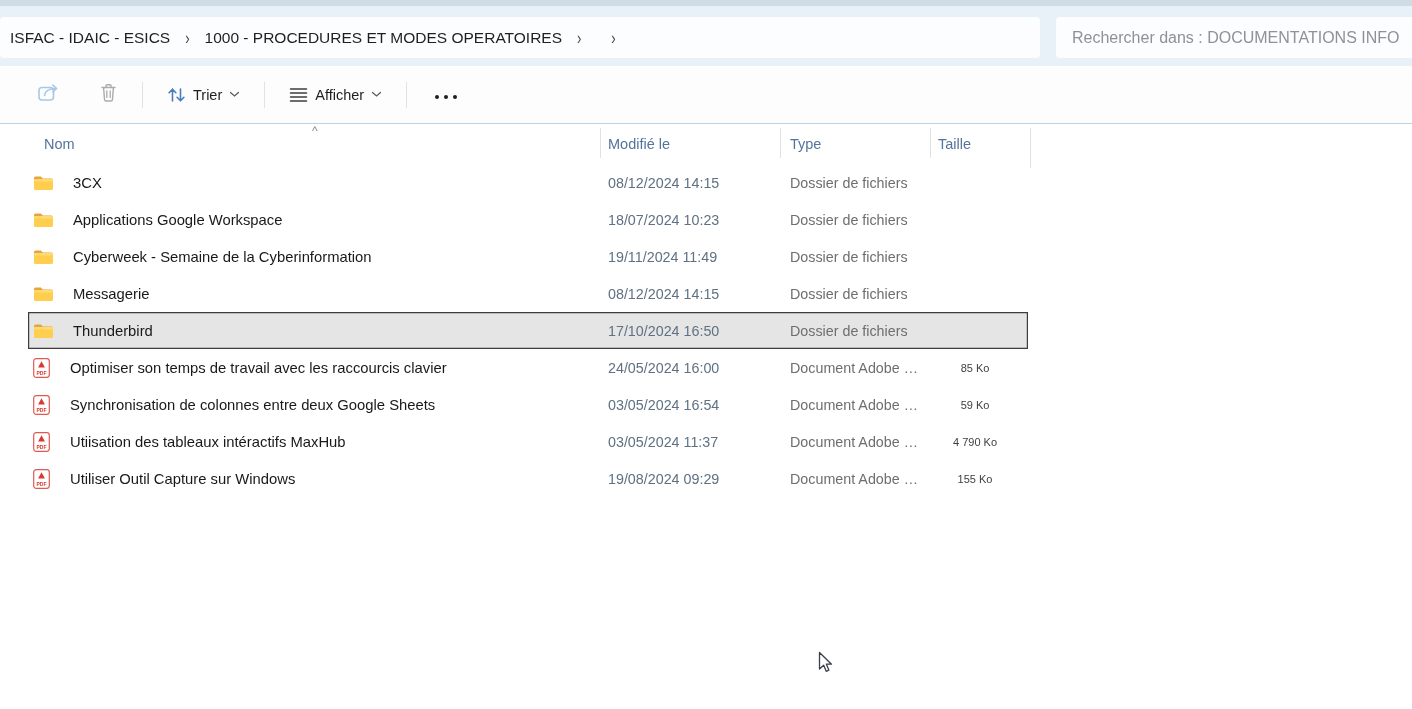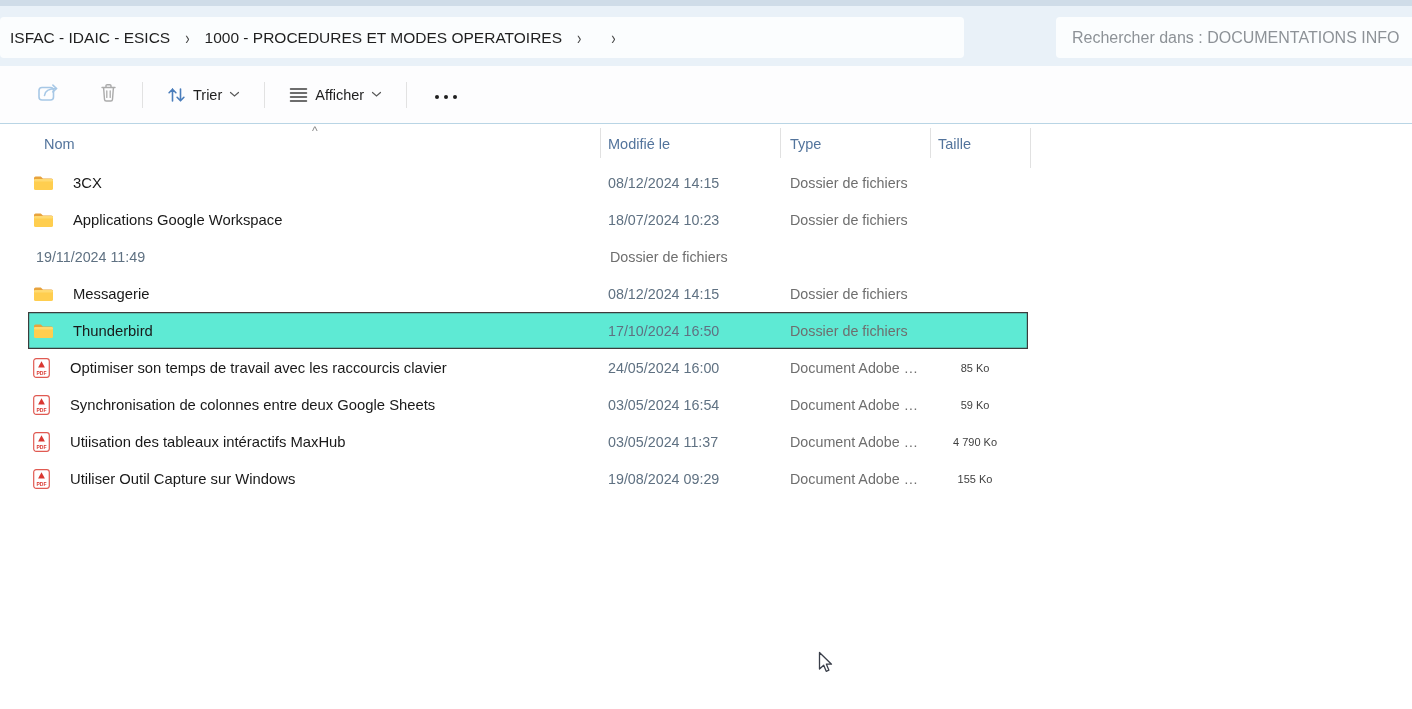--- a/index.html
+++ b/index.html
@@ -2,21 +2,21 @@
 <html><head>
 <meta charset="utf-8">
 <style>
   * { margin:0; padding:0; box-sizing:border-box; }
   html,body { width:1412px; height:709px; overflow:hidden; }
   body { font-family:"Liberation Sans", sans-serif; background:#ffffff; position:relative; }
 
   
   .top-strip { height:6px; background:#cfdce8; }
   .address-bar { height:60px; background:#e9f1f8; position:relative; }
-  .breadcrumb-box { position:absolute; left:0; top:11; top:11px; width:964px; height:41px;
+  .breadcrumb-box { position:absolute; left:0; top:11; top:11px; width:1040px; height:41px;
     background:#fbfdfe; border-radius:4px; display:flex; align-items:center; padding-left:10px; }
   .crumb { font-size:15.5px; color:#1f1f1f; white-space:nowrap; cursor:default; }
   .crumb-sep { font-size:13px; color:#4a4a4a; margin:0 15px; transform:scaleY(1.4); display:inline-block; }
   .search-box { position:absolute; left:1056px; top:11px; right:-24px; height:41px;
     background:#fbfdfe; border-radius:4px; display:flex; align-items:center; padding-left:16px; overflow:hidden; }
   .search-placeholder { font-size:16px; color:#8d9297; white-space:nowrap; }
 
   
   .toolbar { height:58px; background:#fdfdfe; border-bottom:1px solid #b9d5e5;
     display:flex; align-items:center; padding-left:38px; }
@@ -36,21 +36,21 @@
   .header-row { margin-left:28px; width:1000px; height:40px;
     display:grid; grid-template-columns:572px 180px 150px 98px; align-items:center; }
   .header-cell { font-size:14.5px; color:#53749c; cursor:default; }
   .hc-name { padding-left:16px; }
   .hc-mod  { padding-left:8px; }
   .hc-type { padding-left:10px; }
   .hc-size { padding-left:8px; }
 
   .rows { margin-left:28px; width:1000px; }
   .row { height:37px; display:grid; grid-template-columns:572px 180px 150px 98px; align-items:center; }
-  .row.selected { box-shadow:inset 0 0 0 1.2px #3c3c3c; background:#5eead4; }
+  .row.selected { box-shadow:inset 0 0 0 1.2px #3c3c3c; background:#e5e5e5; }
   .c-namewrap { display:flex; align-items:center; gap:20px; padding-left:5px; overflow:hidden; }
   .c-name { font-size:14.8px; color:#191919; white-space:nowrap; }
   .c-mod  { font-size:14.3px; color:#5f7182; padding-left:8px; white-space:nowrap; }
   .c-type { font-size:14.3px; color:#6e6e6e; padding-left:10px; white-space:nowrap; }
   .c-size { font-size:11px; color:#404040; text-align:center; padding-right:8px; white-space:nowrap; }
   .file-icon { flex:0 0 auto; display:flex; }
 
   .cursor { position:absolute; left:818px; top:651px; }
 </style>
 </head>
@@ -159,20 +159,31 @@
         </svg>
       </span>
 
       <span class="c-name">Applications Google Workspace</span>
     </div>
     <div class="c-mod">18/07/2024 10:23</div>
     <div class="c-type">Dossier de fichiers</div>
     <div class="c-size"></div>
   </div>
       <div class="row">
+    <div class="c-namewrap">
+      <span class="file-icon">
+        <svg width="20" height="16" viewBox="0 0 20 16">
+          <path d="M1 3 q0-1.6 1.6-1.6 h5.2 l2.1 2.1 h8.5 q1.6 0 1.6 1.6 v1 H1 Z" fill="#e8a33d"></path>
+          <rect x="1" y="4.1" width="19" height="11" rx="1.6" fill="#ffce4f"></rect>
+          <rect x="1" y="4.1" width="19" height="2.4" rx="1.2" fill="#ffda71"></rect>
+        </svg>
+      </span>
+
+      <span class="c-name">Cyberweek - Semaine de la Cyberinformation</span>
+    </div>
     <div class="c-mod">19/11/2024 11:49</div>
     <div class="c-type">Dossier de fichiers</div>
     <div class="c-size"></div>
   </div>
       <div class="row">
     <div class="c-namewrap">
       <span class="file-icon">
         <svg width="20" height="16" viewBox="0 0 20 16">
           <path d="M1 3 q0-1.6 1.6-1.6 h5.2 l2.1 2.1 h8.5 q1.6 0 1.6 1.6 v1 H1 Z" fill="#e8a33d"></path>
           <rect x="1" y="4.1" width="19" height="11" rx="1.6" fill="#ffce4f"></rect>

